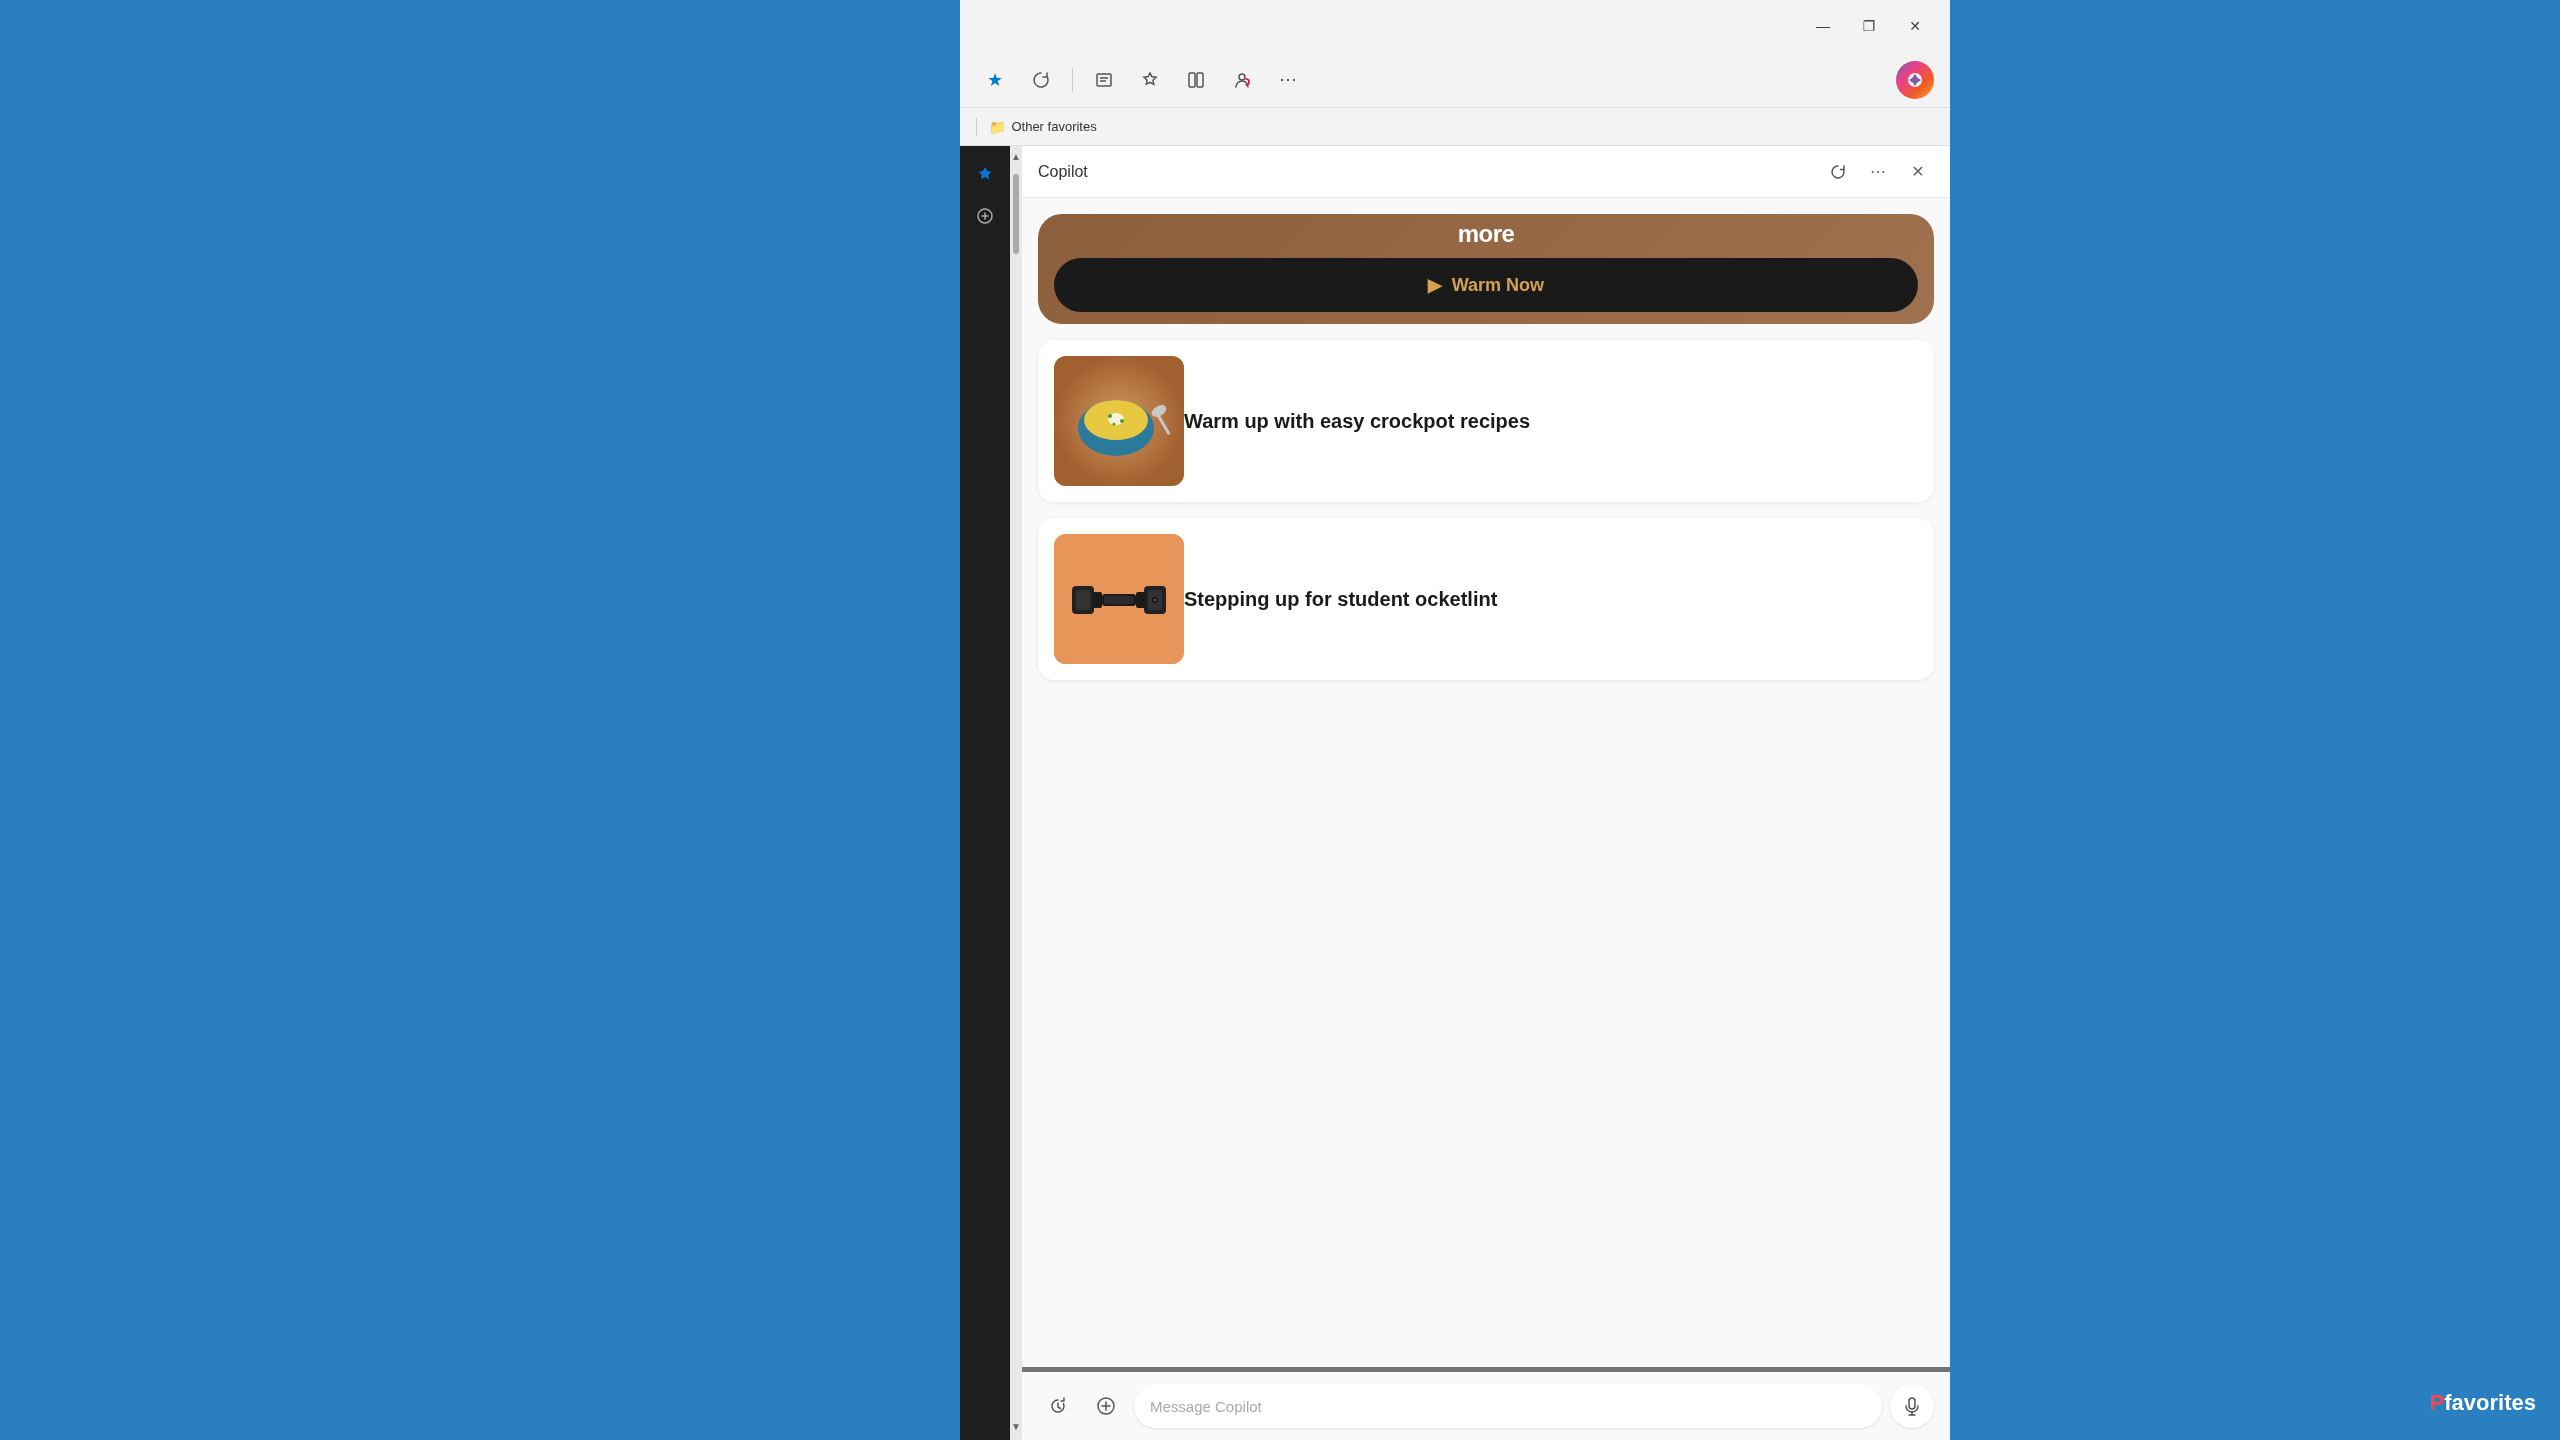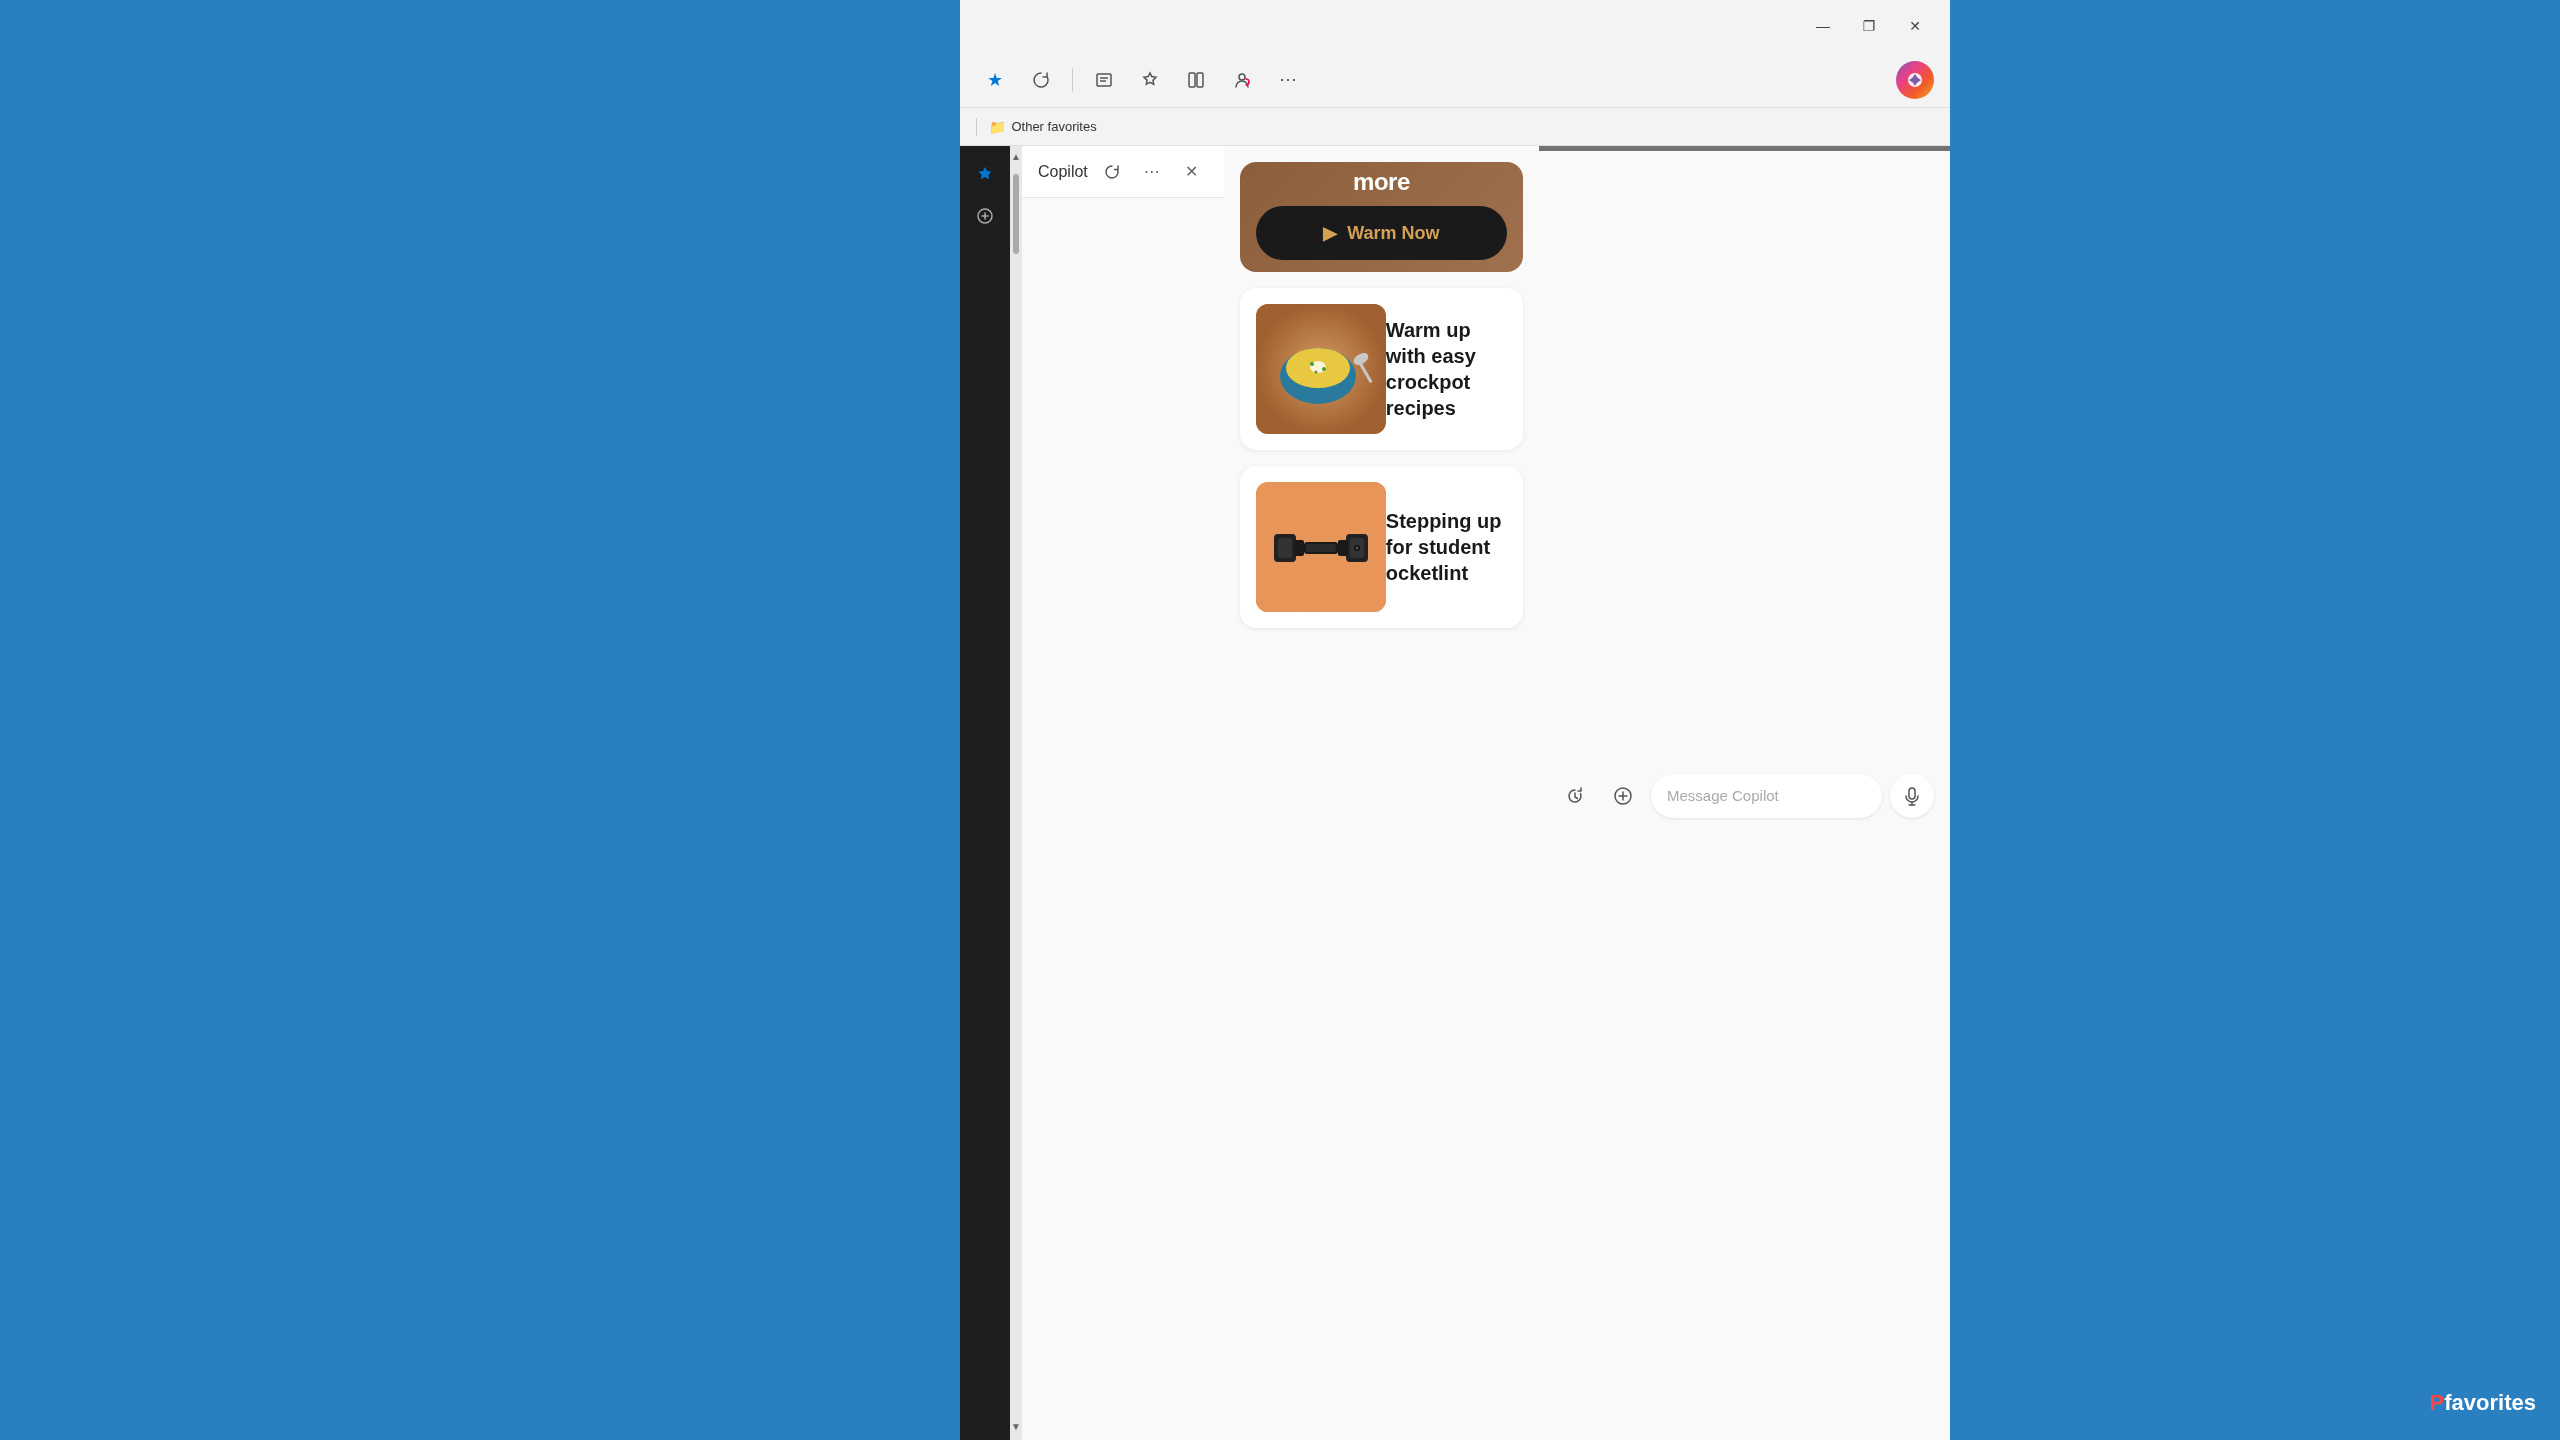--- a/index.html
+++ b/index.html
@@ -153,21 +153,21 @@
       background: #aaa;
       border-radius: 3px;
       margin-top: 8px;
     }
 
     
     .copilot-panel {
       flex: 1;
       background: #f9f9f9;
       display: flex;
-      flex-direction: row;
+      flex-direction: column;
       overflow: hidden;
     }
 
     .copilot-header {
       height: 52px;
       background: white;
       display: flex;
       align-items: center;
       padding: 0 16px;
       border-bottom: 1px solid #e8e8e8;
@@ -369,21 +369,21 @@
       font-size: 18px;
     }
 
     .sidebar-nav-btn.active {
       color: #0078d4;
     }
 
     
     .partial-card {
       background: linear-gradient(135deg, #8B5E3C, #A0714F);
-      border-radius: 16px;
+      border-radius: 24px;
       padding: 12px 16px;
       overflow: hidden;
       height: 110px;
       display: flex;
       flex-direction: column;
       justify-content: flex-end;
       gap: 10px;
     }
 
     .partial-title {

